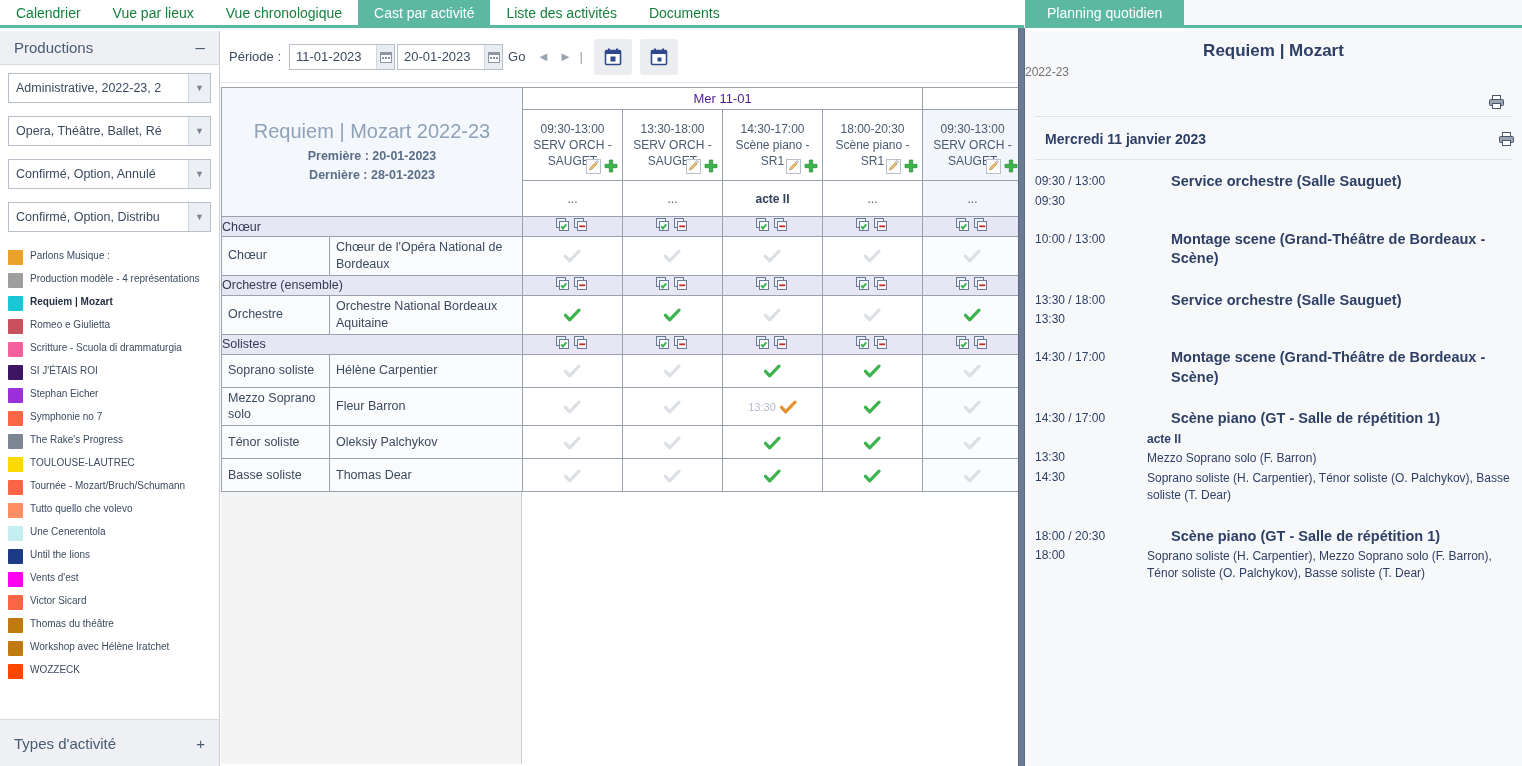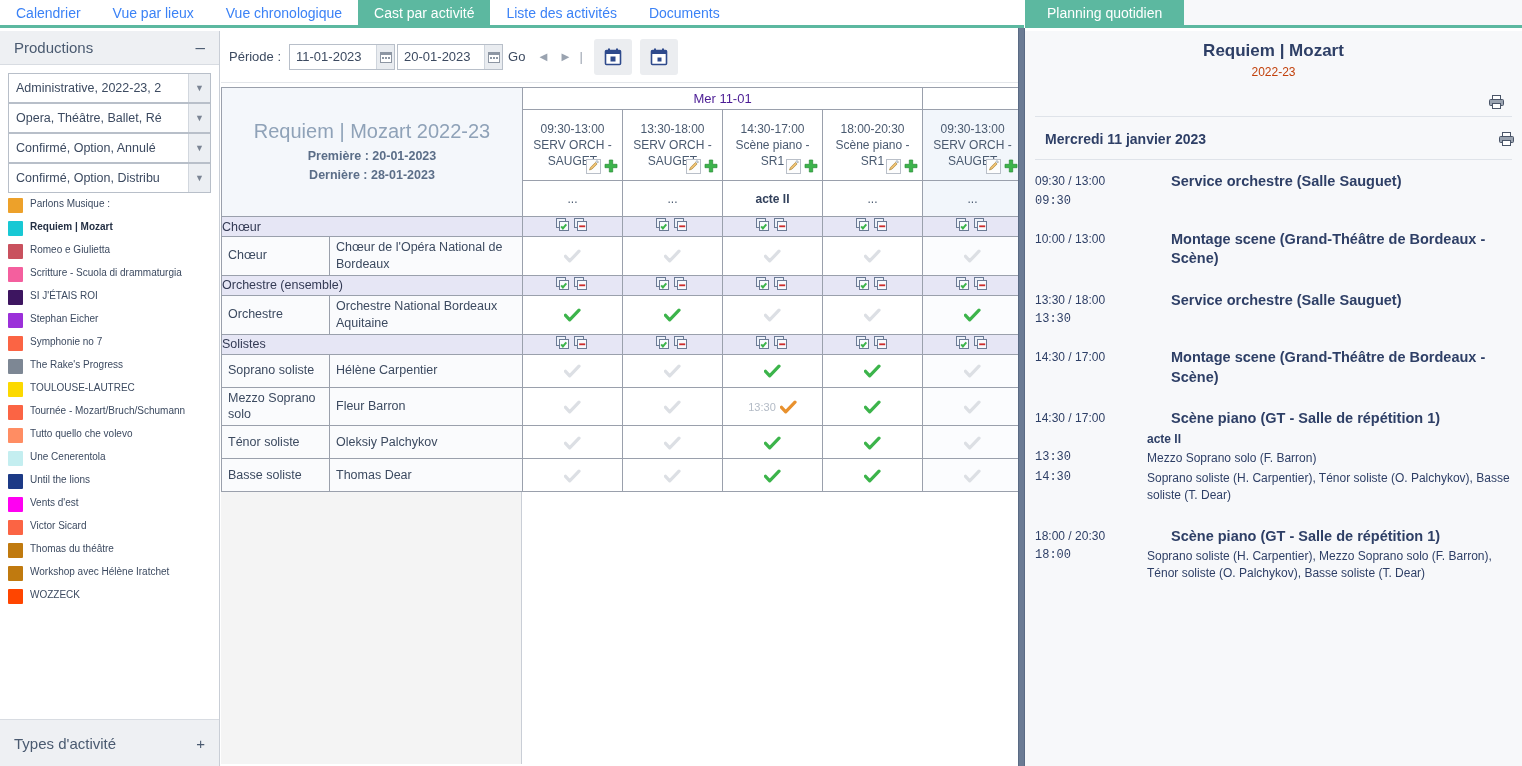--- a/index.html
+++ b/index.html
@@ -15,21 +15,21 @@
   #app { position: relative; width: 1522px; height: 766px; }
 
   
   .tabbar {
     position: absolute; top: 0; left: 0; width: 1024px; height: 28px;
     background: #ffffff; border-bottom: 3px solid #5cb8a0;
     display: flex; align-items: stretch;
   }
   .tab {
     padding: 0 16px; display: flex; align-items: center;
-    font-size: 14px; color: #3b82f6; cursor: pointer; white-space: nowrap;
+    font-size: 14px; color: #15803d; cursor: pointer; white-space: nowrap;
   }
   .tab.active { background: #5cb8a0; color: #ffffff; }
 
   .tabbar-right {
     position: absolute; top: 0; left: 1025px; width: 497px; height: 28px;
     background: #f7f8fa; border-bottom: 3px solid #5cb8a0;
     display: flex; align-items: stretch;
   }
   .tabbar-right .tab { padding: 0 22px; }
 
@@ -40,21 +40,21 @@
     display: flex; flex-direction: column;
   }
   .panel-head {
     height: 34px; background: #eef0f3; border-bottom: 1px solid #d8dce2;
     display: flex; align-items: center; justify-content: space-between;
     padding: 0 14px; font-size: 15px; color: #4a5a70;
   }
   .panel-head .sign { font-size: 17px; color: #4a5a70; }
   .filters { padding: 8px 8px 2px 8px; }
   .selectrow {
-    display: flex; height: 30px; 
+    display: flex; height: 30px; margin-bottom: 13px;
     border: 1px solid #b8bfc9; background: #ffffff;
   }
   .selectrow .val {
     flex: 1; display: flex; align-items: center; padding: 0 7px;
     font-size: 12.5px; color: #3c4a60; overflow: hidden; white-space: nowrap;
   }
   .selectrow .arrow {
     width: 22px; background: #eceff3; border-left: 1px solid #d2d7de;
     display: flex; align-items: center; justify-content: center;
     color: #7a8494; font-size: 9px;
@@ -160,34 +160,34 @@
 
   
   .right {
     position: absolute; top: 31px; left: 1025px; width: 497px; height: 735px;
     background: #f7f8fa; overflow: hidden; padding: 0;
   }
   .rp-title {
     text-align: center; font-size: 17px; font-weight: bold; color: #2e3f66;
     padding-top: 10px;
   }
-  .rp-season { text-align: center; font-size: 12px; color: #c2410c; padding-top: 4px; }
+  .rp-season { font-size: 12px; color: #737373; padding-top: 4px; }
   .rp-divider { border-bottom: 1px solid #dfe3e9; margin: 0 10px; position: relative; height: 38px; }
   .printer { position: absolute; right: 8px; bottom: 4px; }
   .rp-date {
     font-size: 14px; font-weight: bold; color: #2e3f66;
     padding: 14px 10px 12px 10px; position: relative; border-bottom: 1px solid #dfe3e9;
     margin: 0 10px;
   }
   .rp-date .printer { bottom: 10px; right: -2px; }
   .ev { display: flex; padding: 12px 10px 0 10px; }
   .ev .t { width: 112px; min-width: 112px; font-size: 12px; color: #2e3f66; padding-top: 2px; }
   .ev .b { font-size: 14.5px; font-weight: bold; color: #2e3f66; line-height: 1.35; margin-left: 24px; }
   .sub { display: flex; padding: 2px 10px 0 10px; }
-  .sub .t { width: 112px; min-width: 112px; font-size: 12px; color: #2e3f66; font-family: Liberation Mono, monospace; }
+  .sub .t { width: 112px; min-width: 112px; font-size: 12px; color: #2e3f66; }
   .sub .b { font-size: 12px; color: #2e3f66; line-height: 1.45; }
   .sub .b.bold { font-weight: bold; }
   .spacer { height: 10px; }
 </style>
 </head>
 <body>
 
 <div id="app">
 
   <div class="tabbar">
@@ -239,20 +239,24 @@
       <div class="selectrow">
         <div class="val">Confirmé, Option, Distribu</div>
         <div class="arrow">▼</div>
       </div>
     </div>
 
     <div class="prodlist" id="prodlist">
         <div class="prod-item">
           <div class="swatch" style="background: rgb(237, 161, 42);"></div>
           <div class="lbl">Parlons Musique :</div>
+        </div>
+        <div class="prod-item">
+          <div class="swatch" style="background: rgb(158, 158, 158);"></div>
+          <div class="lbl">Production modèle - 4 représentations</div>
         </div>
         <div class="prod-item selected">
           <div class="swatch" style="background: rgb(24, 200, 212);"></div>
           <div class="lbl">Requiem | Mozart</div>
         </div>
         <div class="prod-item">
           <div class="swatch" style="background: rgb(201, 81, 94);"></div>
           <div class="lbl">Romeo e Giulietta</div>
         </div>
         <div class="prod-item">

